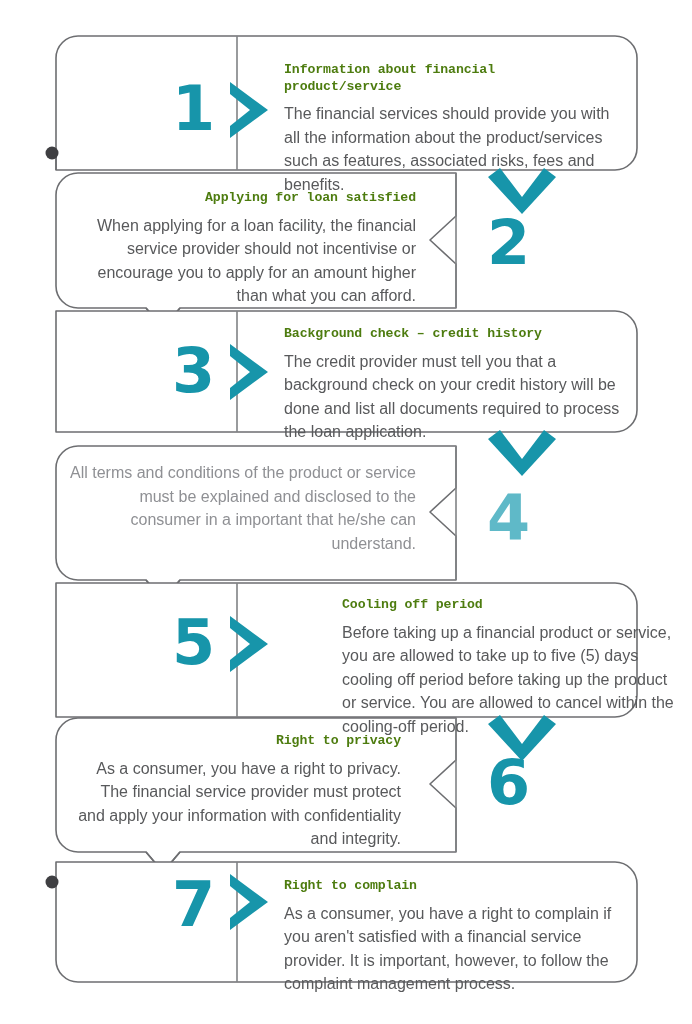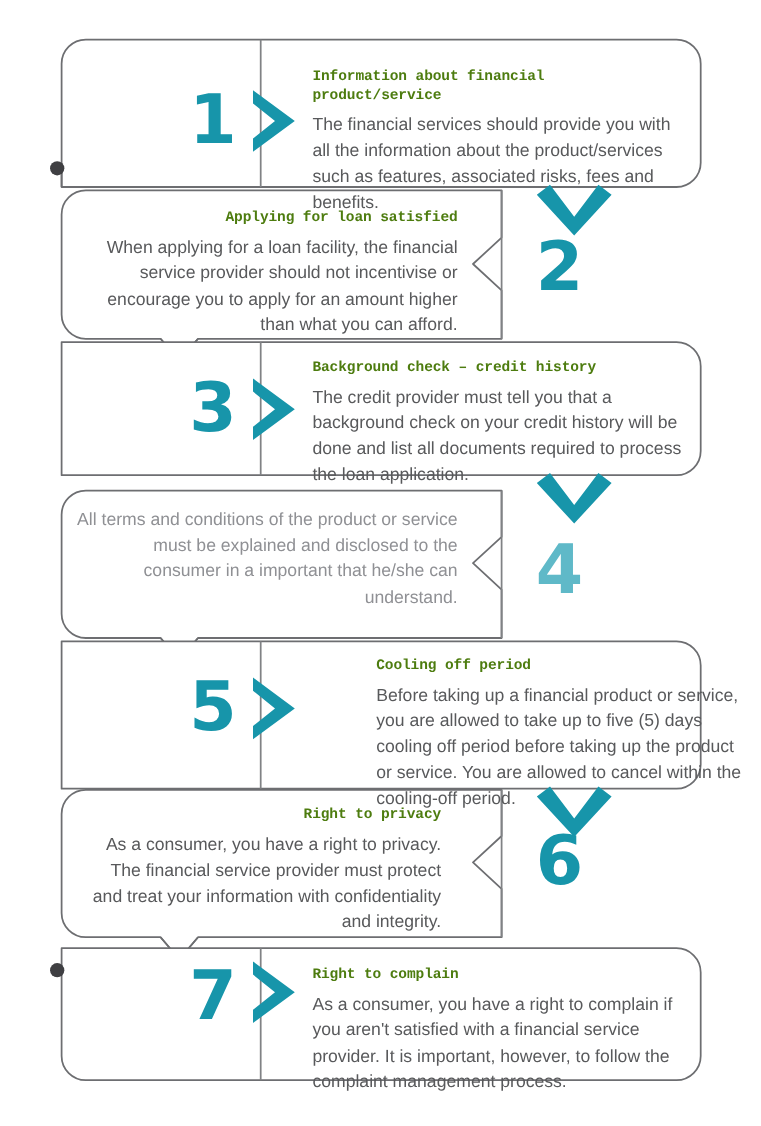--- a/index.html
+++ b/index.html
@@ -161,21 +161,21 @@
   <div class="numeral faded-num" style="left:487px; top:487px;">4</div>
 
   <div class="step right-text" style="left:296px; top:597px; width:335px;margin-left:46px;">
     <div class="step-title">Cooling off period</div>
     <div class="step-body">Before taking up a financial product or service, you are allowed to take up to five (5) days cooling off period before taking up the product or service. You are allowed to cancel within the cooling-off period.</div>
   </div>
   <div class="numeral" style="left:172px; top:612px;">5</div>
 
   <div class="step left-text" style="left:71px; top:733px; width:330px;">
     <div class="step-title">Right to privacy</div>
-    <div class="step-body">As a consumer, you have a right to privacy. The financial service provider must protect and treat your information with confidentiality and integrity.</div>
+    <div class="step-body">As a consumer, you have a right to privacy. The financial service provider must protect and apply your information with confidentiality and integrity.</div>
   </div>
   <div class="numeral" style="left:487px; top:752px;">6</div>
 
   <div class="step right-text" style="left:284px; top:878px; width:335px;">
     <div class="step-title">Right to complain</div>
     <div class="step-body">As a consumer, you have a right to complain if you aren't satisfied with a financial service provider. It is important, however, to follow the complaint management process.</div>
   </div>
   <div class="numeral" style="left:172px; top:874px;">7</div>
 
 </div>

